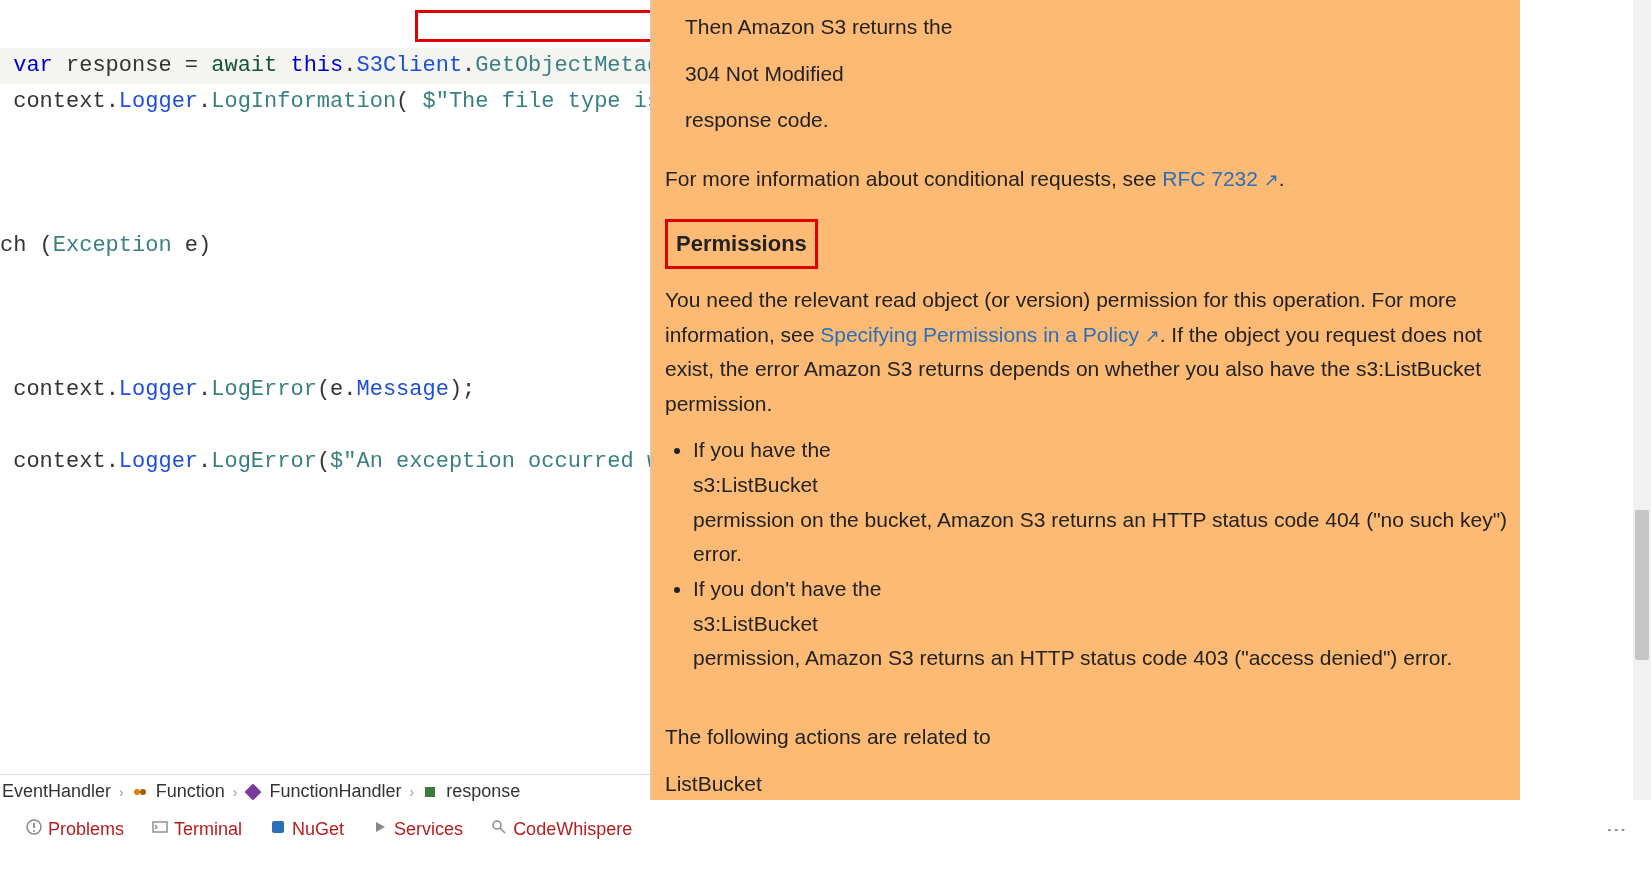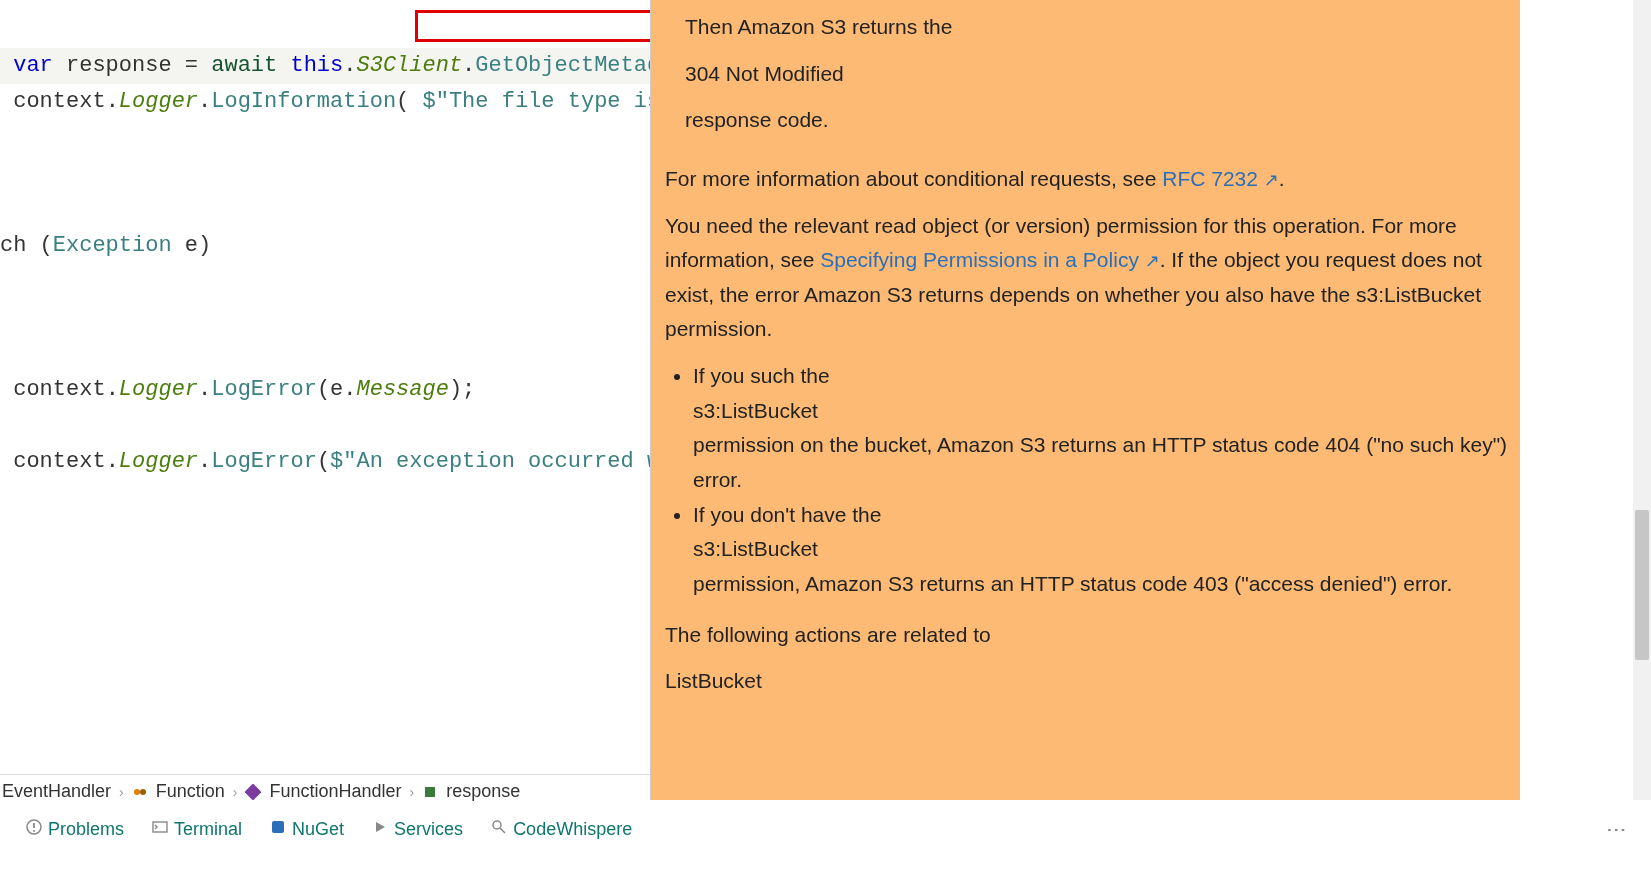--- a/index.html
+++ b/index.html
@@ -30,21 +30,21 @@
     }
     .line1-bg {
       background: #f4f4f0;
       display: inline-block;
       width: 100%;
     }
     .kw-var { color: #0000cc; }
     .kw-this { color: #0000cc; }
     .kw-await { color: #14532d; font-style: normal; }
     .ident { color: #333; }
-    .member { color: #4d7c0f; font-style: italic; }
+    .member { color: #1d4ed8; }
     .method { color: #3a8080; }
     .type { color: #3a8080; }
     .string { color: #3a8080; }
     .punct { color: #333; }
     .doc-popup {
       position: absolute;
       top: 0;
       left: 650px;
       width: 870px;
       height: 800px;
@@ -107,21 +107,21 @@
     .bottom-bar {
       position: absolute;
       bottom: 24px;
       left: 0;
       height: 34px;
       display: flex;
       align-items: center;
       gap: 28px;
       padding-left: 26px;
       font-size: 18px;
-      color: #0f766e;
+      color: #b91c1c;
       width: 100%;
     }
     .bottom-item { display: flex; align-items: center; gap: 6px; }
     .bottom-item svg { width: 16px; height: 16px; }
     .scrollbar-right {
       position: absolute;
       right: 0;
       top: 0;
       width: 18px;
       height: 800px;
@@ -167,36 +167,39 @@
 
 <div class="doc-popup">
   <div style="padding-left:20px;">
     <p>Then Amazon S3 returns the</p>
     <p class="mono">304 Not Modified</p>
     <p>response code.</p>
   </div>
   <p style="margin-top:24px;">
     <span>For more information about conditional requests, see </span><a href="#"><span>RFC 7232</span> <span class="ext-icon">↗</span></a><span>.</span>
   </p>
+  <div>
+    <span class="perm-heading highlight-box">Permissions</span>
+  </div>
   <p>
     <span>You need the relevant read object (or version) permission for this operation. For more information, see </span><a href="#"><span>Specifying Permissions in a Policy</span> <span class="ext-icon">↗</span></a><span>. If the object you request does not exist, the error Amazon S3 returns depends on whether you also have the s3:ListBucket permission.</span>
   </p>
   <ul class="doc-list">
     <li>
-      <div>If you such the</div>
+      <div>If you have the</div>
       <div class="mono li-sub">s3:ListBucket</div>
       <div class="li-sub">permission on the bucket, Amazon S3 returns an HTTP status code 404 ("no such key") error.</div>
     </li>
     <li>
       <div>If you don't have the</div>
       <div class="mono li-sub">s3:ListBucket</div>
       <div class="li-sub">permission, Amazon S3 returns an HTTP status code 403 ("access denied") error.</div>
     </li>
   </ul>
-  <p style="margin-top:16px;">The following actions are related to</p>
+  <p style="margin-top:44px;">The following actions are related to</p>
   <p class="mono">ListBucket</p>
 </div>
 
 <div class="scrollbar-right">
   <div class="scrollbar-thumb"></div>
 </div>
 
 <div class="kebab">⋮</div>
 
 <div class="breadcrumb">

